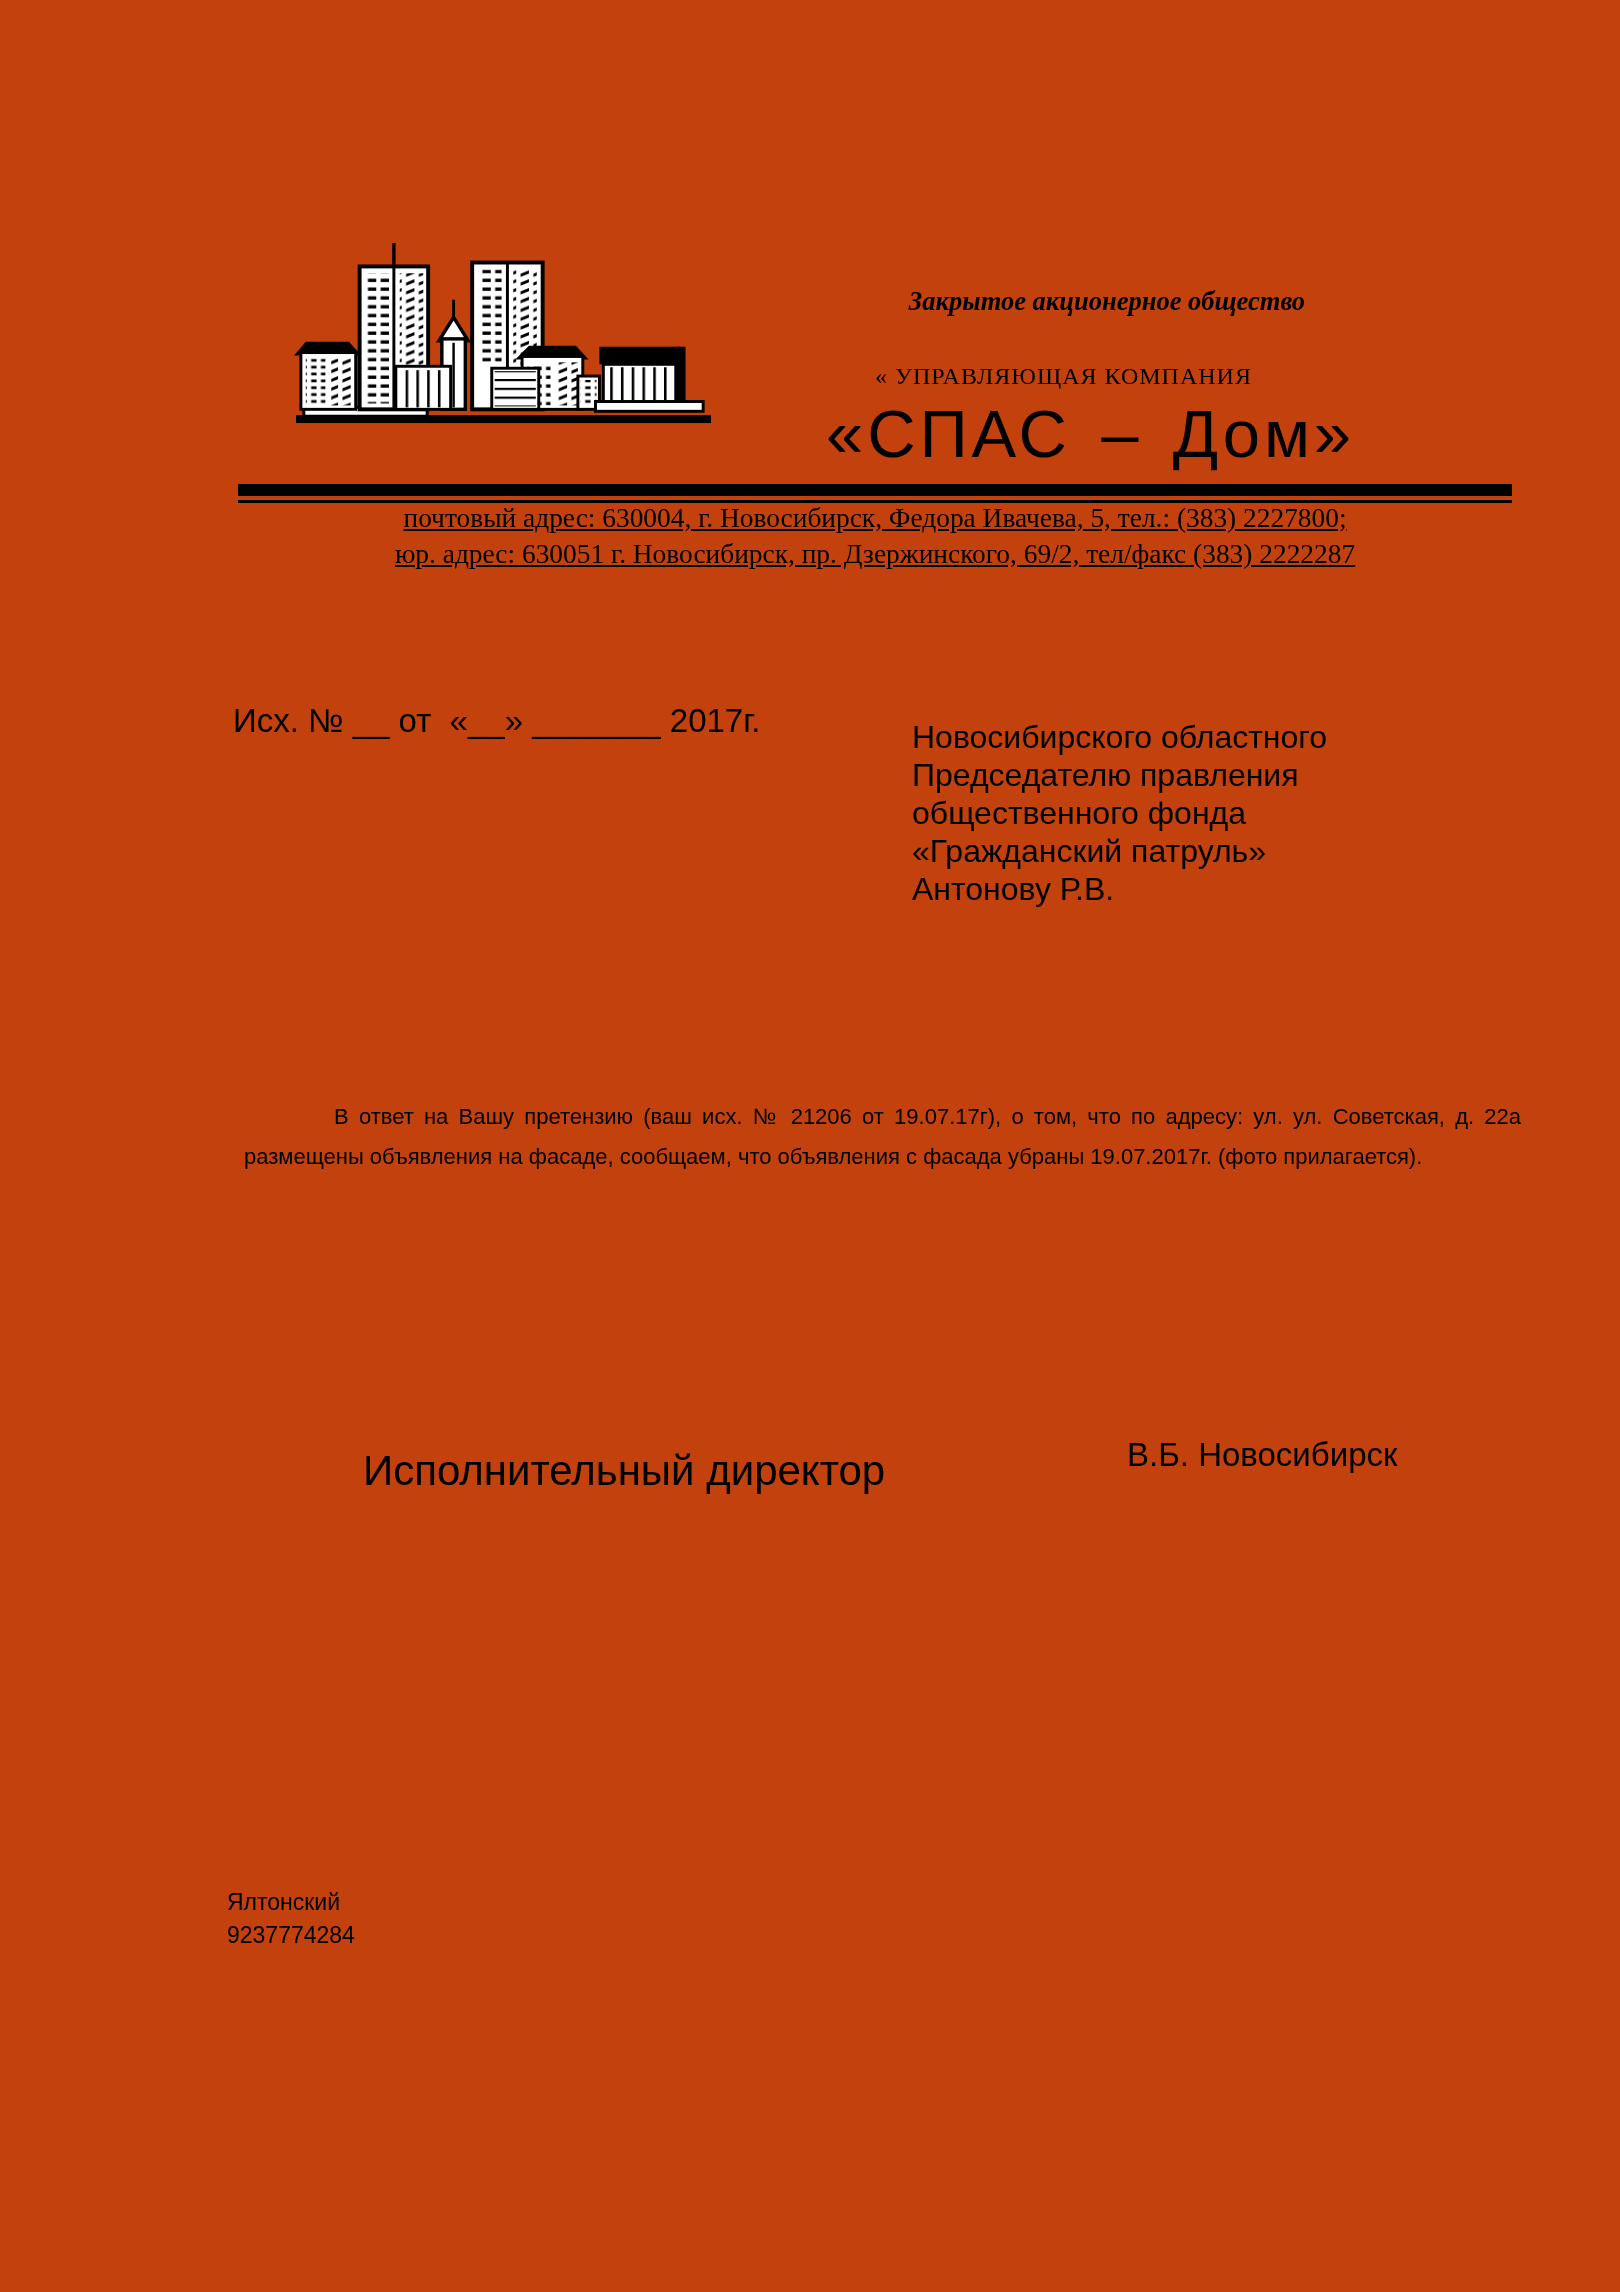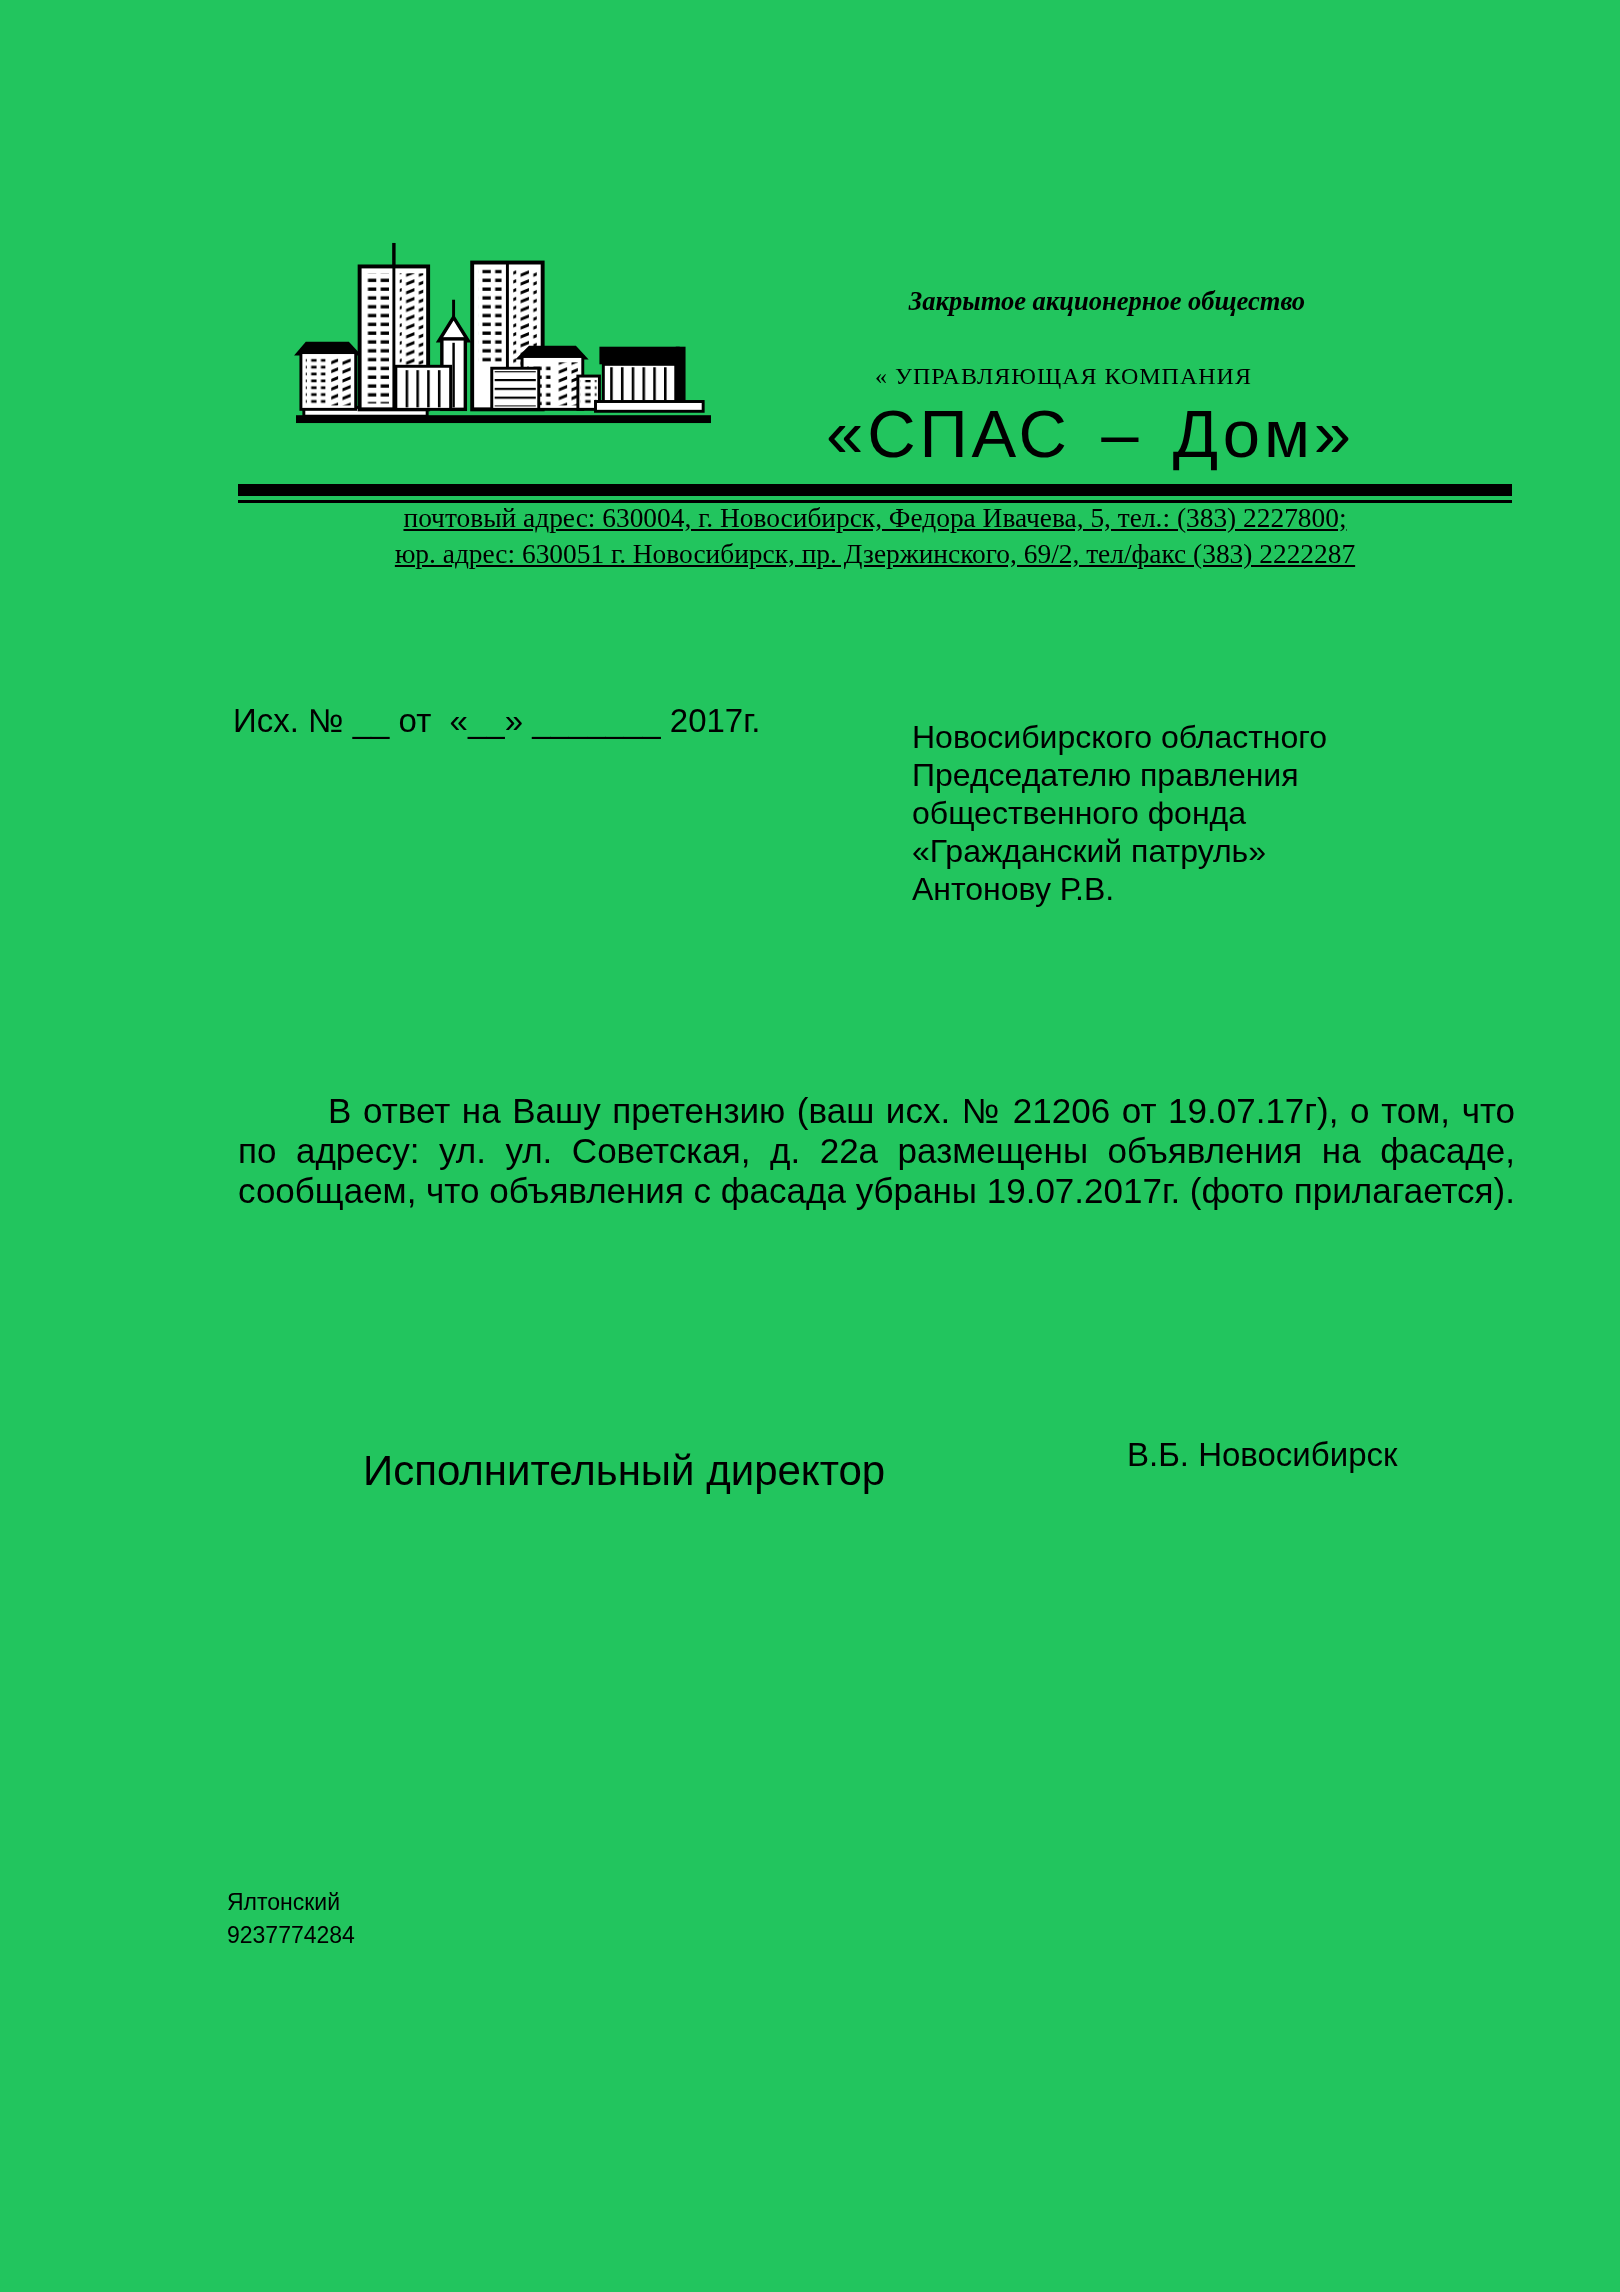--- a/index.html
+++ b/index.html
@@ -3,21 +3,21 @@
 <meta charset="utf-8">
 <style>
   html,body{
     margin:0; padding:0; background:#ffffff;
     font-family:"Liberation Sans","DejaVu Sans",sans-serif;
     color:#000;
   }
   .page{
     position:relative;
     width:1620px; height:2293px;
-    background:#22c55e;
+    background:#c2410c;
     overflow:hidden;
   }
   
   .logo{
     position:absolute; left:290px; top:241px;
     width:427px; height:184px;
   }
   .logo svg{width:100%; height:100%; display:block;}
   .org-type{
     position:absolute; left:823px; top:286px; width:568px;
@@ -55,22 +55,22 @@
   .ref-line{
     position:absolute; left:233px; top:667px;
     font-size:33px; line-height:43px; white-space:pre;margin-top:32px;
   }
   .addressee{
     position:absolute; left:912px; top:718px;
     font-size:32px; line-height:38px;
   }
   .body-par{
     position:absolute; left:235px; top:1088px; width:1277px;
-    margin:3px;
-    font-size:35px; line-height:40px;
+    margin:9px;
+    font-size:22px; line-height:40px;
     text-align:justify; text-indent:90px;
   }
   .sig-title{
     position:absolute; left:363px; top:1435px;
     font-size:42px; line-height:39px; white-space:nowrap;margin-top:16px;
   }
   .sig-name{
     position:absolute; left:1127px; top:1435px;
     font-size:33px; line-height:39px; white-space:nowrap;
   }

